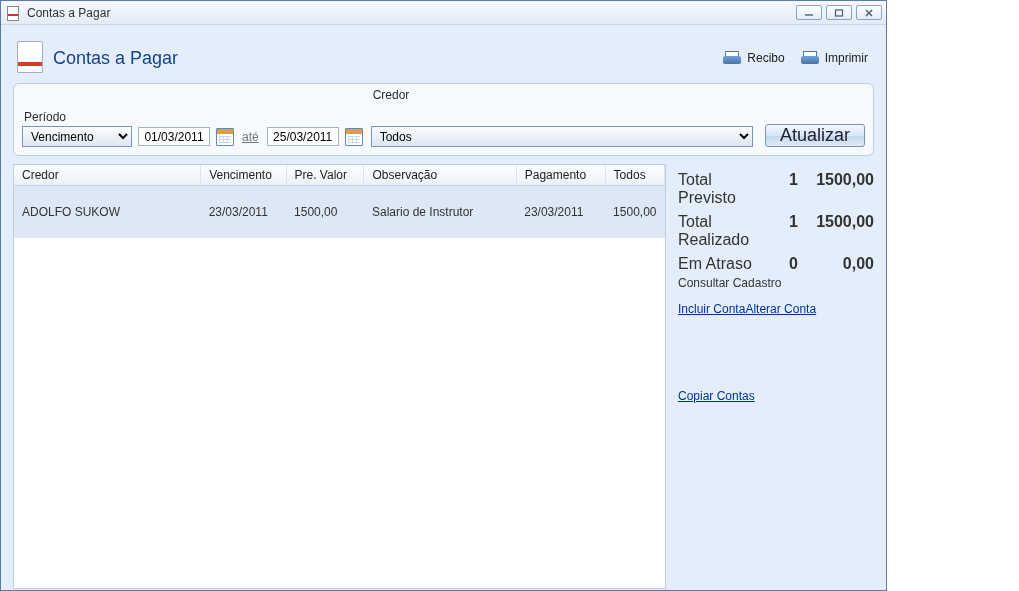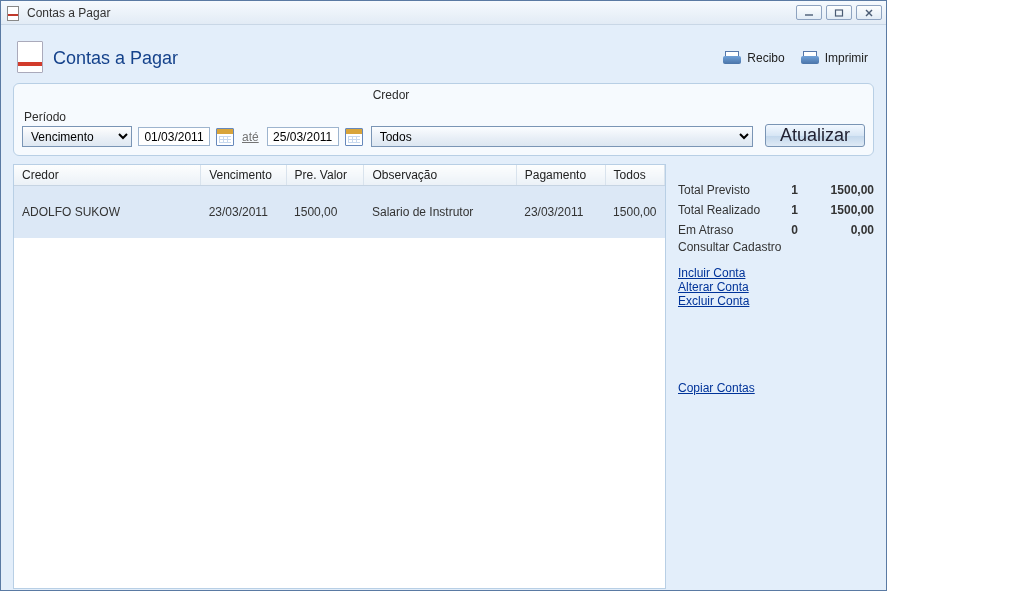--- a/index.html
+++ b/index.html
@@ -271,37 +271,36 @@
   .col-prev   { width: 80px; }
   .col-obs    { width: 160px; }
   .col-pag    { width: 90px; }
   .col-valor  { width: auto; }
 
   .side-pane {
     width: 196px;
     padding-top: 4px;
   }
   .totals {
-    font-size: 12px;
-    margin-top: 12px;
+    font-size: 16px;
   }
   .total-row {
     display: flex;
     padding: 3px 0;
   }
   .total-row .tlabel { flex: 1; color: #333; }
   .total-row .tcount { width: 24px; text-align: right; font-weight: bold; }
   .total-row .tval   { width: 76px; text-align: right; font-weight: bold; }
   .block-title {
     color: #333;
   }
   .links {
     margin-top: 12px;
     display: flex;
-    flex-direction: column;
+    flex-direction: row;
     gap: 0;
   }
   .links a {
     color: #003399;
     text-decoration: underline;
     cursor: pointer;
   }
   .copy-link {
     margin-top: 73px;
   }
@@ -420,21 +419,20 @@
             <span class="tcount">0</span>
             <span class="tval">0,00</span>
           </div>
         </div>
 
         <div class="block-title">Consultar Cadastro</div>
 
         <div class="links">
           <a>Incluir Conta</a>
           <a>Alterar Conta</a>
-          <a>Excluir Conta</a>
         </div>
 
         <div class="links copy-link">
           <a>Copiar Contas</a>
         </div>
       </div>
     </div>
 
   </div>
 </div>

